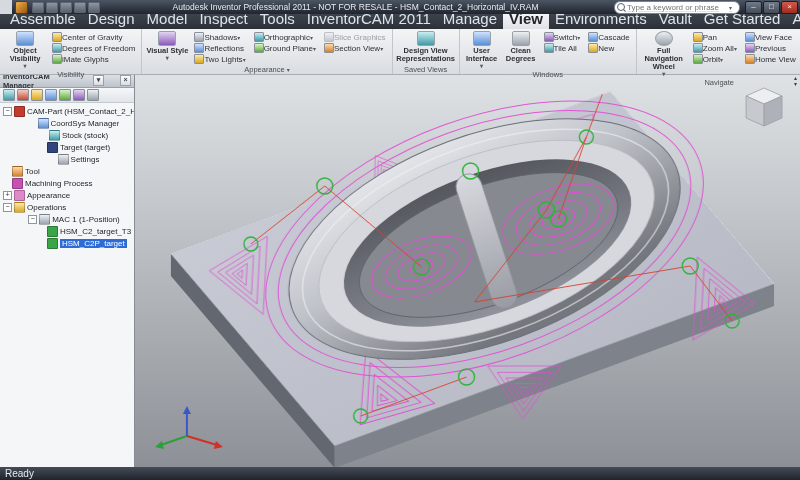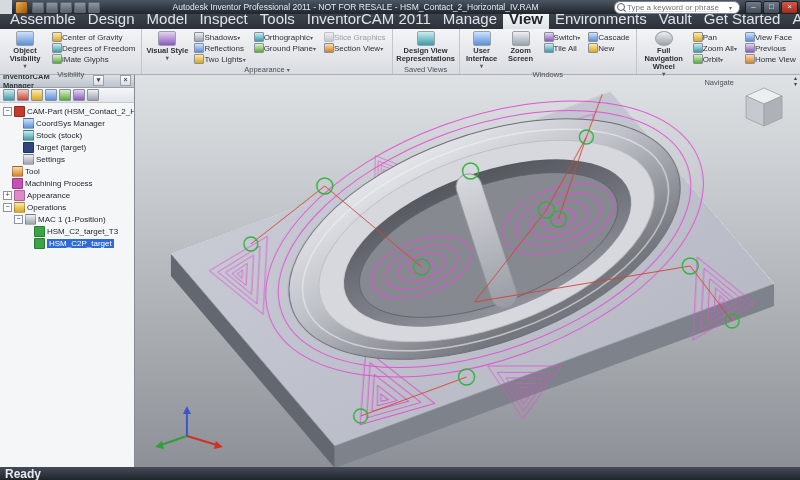--- a/index.html
+++ b/index.html
@@ -70,30 +70,30 @@
     border-bottom:1px solid #c6cbd1;background:linear-gradient(#f6f7f9,#e0e4e9);}
   .tbi{width:10px;height:10px;border:1px solid #8a909a;border-radius:1px;flex:none;}
   .tree{flex:1;font-size:8px;color:#23272d;padding-top:2px;overflow:hidden;}
   .trow{display:flex;align-items:center;height:12px;gap:2px;}
   .twisty{width:7px;height:7px;border:1px solid #8a96a4;background:#fff;font-size:7px;line-height:6px;
     text-align:center;color:#333;flex:none;}
   .twsp{width:7px;height:7px;flex:none;}
   .ticon{width:9px;height:9px;flex:none;border-radius:1px;border:1px solid rgba(0,0,0,.25);}
   .tlabel{white-space:nowrap;overflow:hidden;}
   .trow.selected .tlabel{background:#2e6bd6;color:#fff;padding:0 2px;}
-  .d0{padding-left:3px;} .d1{padding-left:14px;} .d2{padding-left:25px;}
+  .d0{padding-left:3px;} .d1{padding-left:14px;justify-content:center;} .d2{padding-left:25px;margin-left:13px;}
   
   .viewport{position:absolute;left:134px;top:74px;right:0;bottom:13px;z-index:1;border-left:1px solid #5a5e66;}
   .viewport svg{display:block;width:100%;height:100%;}
   .vcollapse{position:absolute;top:1px;right:3px;display:flex;flex-direction:column;line-height:6px;
     font-size:6px;color:#3b414a;z-index:2;}
   
   .statusbar{position:absolute;left:0;right:0;bottom:0;height:13px;z-index:5;
-    background:linear-gradient(#454c57,#1f242c);color:#e6eaef;font-size:12px;
-    display:flex;align-items:center;padding:0 5px;font-weight:bold;}
+    background:linear-gradient(#454c57,#1f242c);color:#e6eaef;font-size:10px;
+    display:flex;align-items:center;padding:0 5px;}
 </style>
 </head>
 <body>
 
 <div class="titlebar">
   <div class="logo"></div>
   <div class="qbtn"></div>
   <div class="qbtn"></div>
   <div class="qbtn"></div>
   <div class="qbtn"></div>
@@ -222,21 +222,21 @@
 
   <div class="rgroup">
     <div class="ritems">
       <div class="bigbtn" style="width:40px">
         <span class="bicon ic-blue"></span>
         <span>User Interface</span>
         <span class="dd">▾</span>
       </div>
       <div class="bigbtn" style="width:38px">
         <span class="bicon ic-gray"></span>
-        <span>Zoom Screen</span>
+        <span>Clean Degrees</span>
       </div>
       <div class="col">
         <div class="sitem">
           <span class="sicon ic-purple"></span>
           <span>Switch</span>
           <span class="dd">▾</span>
         </div>
         <div class="sitem">
           <span class="sicon ic-teal"></span>
           <span>Tile All</span>

